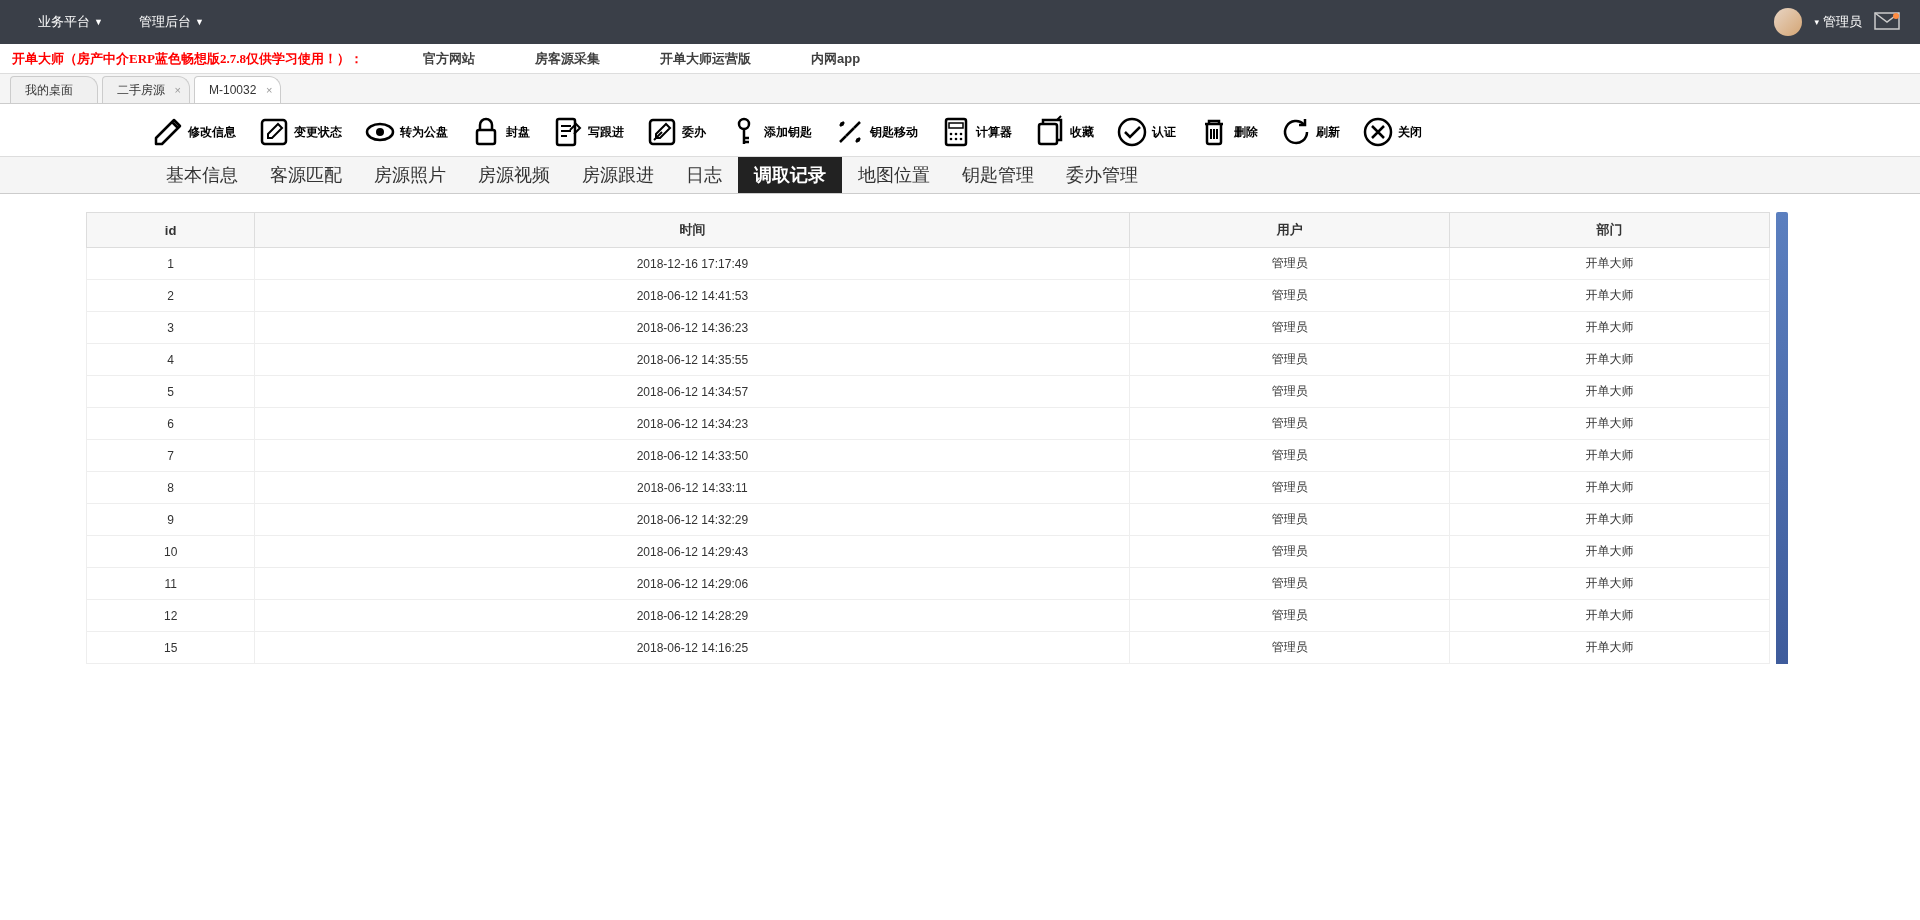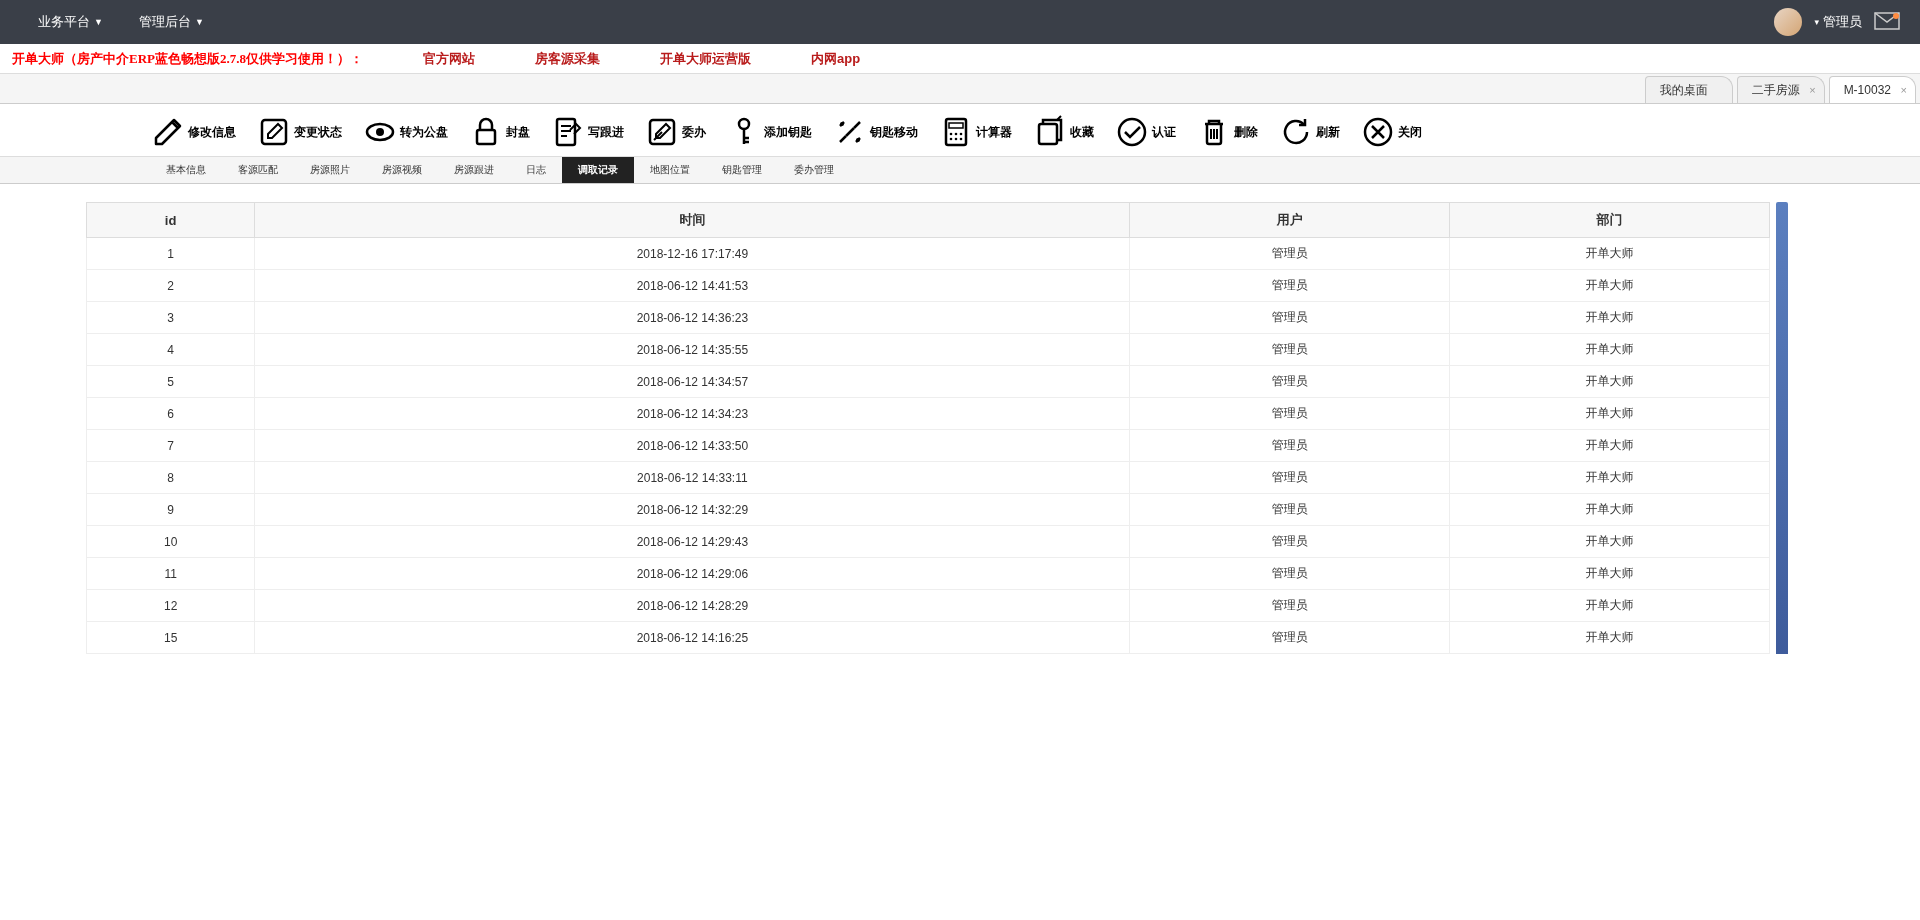--- a/index.html
+++ b/index.html
@@ -10,37 +10,37 @@
     .navbar-left { display: flex; align-items: center; gap: 0; }
     .nav-item { color: #fff; padding: 16px 18px; font-size: 13px; cursor: pointer; display: flex; align-items: center; gap: 4px; height: 56px; }
     .navbar-right { display: flex; align-items: center; gap: 12px; }
     .avatar { width: 28px; height: 28px; border-radius: 50%; background: linear-gradient(135deg,#e8d5c4,#d4a574); display: inline-block; }
     .user-label { color: #fff; font-size: 13px; cursor: pointer; display: flex; align-items: center; gap: 4px; }
     .mail-icon { width: 26px; height: 18px; cursor: pointer; }
     
     
     .announce-bar { height: 30px; display: flex; align-items: center; padding: 0 12px; gap: 60px; border-bottom: 1px solid #ddd; font-size: 13px; font-weight: bold; }
     .announce-title { color: #f00; font-family: "SimSun", serif; }
-    .announce-link { color: #b91c1c; cursor: pointer; }
-    
-    
-    .tabs-bar { height: 30px; background: #f5f5f5; border-bottom: 1px solid #ccc; display: flex; align-items: flex-end; padding-left: 10px; justify-content: flex-end; }
+    .announce-link { color: #404040; cursor: pointer; }
+    
+    
+    .tabs-bar { height: 30px; background: #f5f5f5; border-bottom: 1px solid #ccc; display: flex; align-items: flex-end; padding-left: 10px; }
     .doc-tab { height: 27px; padding: 0 24px 0 14px; background: #f0f0f0; border: 1px solid #ccc; border-bottom: none; border-radius: 4px 12px 0 0; margin-right: 4px; font-size: 12px; display: flex; align-items: center; gap: 8px; cursor: pointer; position: relative; }
     .doc-tab.active { background: #fff; }
     .doc-tab .close-x { position: absolute; right: 8px; color: #999; font-size: 11px; }
     
     
     .toolbar { display: flex; padding: 10px 0 6px 150px; gap: 20px; border-bottom: 1px solid #ddd; }
     .tool-btn { display: flex; flex-direction: row; align-items: center; gap: 2px; cursor: pointer; min-width: 46px; }
     .tool-btn svg { width: 36px; height: 36px; }
     .tool-btn-label { font-size: 12px; font-weight: bold; color: #000; white-space: nowrap; }
     
     
     .subtabs { display: flex; padding-left: 150px; background: #f5f5f5; border-bottom: 1px solid #ccc; }
-    .subtab { padding: 6px 16px; font-size: 10px; cursor: pointer; }
+    .subtab { padding: 6px 16px; font-size: 18px; cursor: pointer; }
     .subtab.active { background: #222; color: #fff; font-weight: bold; }
     
     
     .content-area { padding: 18px 150px 0 86px; position: relative; }
     .data-table { width: 100%; border-collapse: collapse; border: 1px solid #ddd; }
     .data-table th { background: #f7f7f7; border: 1px solid #ddd; padding: 8px 10px; font-size: 13px; font-weight: bold; text-align: center; }
     .data-table td { border: 1px solid #eee; padding: 7px 10px; font-size: 12px; text-align: center; }
     
     
     .scroll-indicator { position: absolute; right: 132px; top: 18px; width: 12px; height: 470px; background: linear-gradient(#5b7fbf,#3d5a9a); border-radius: 2px; }

